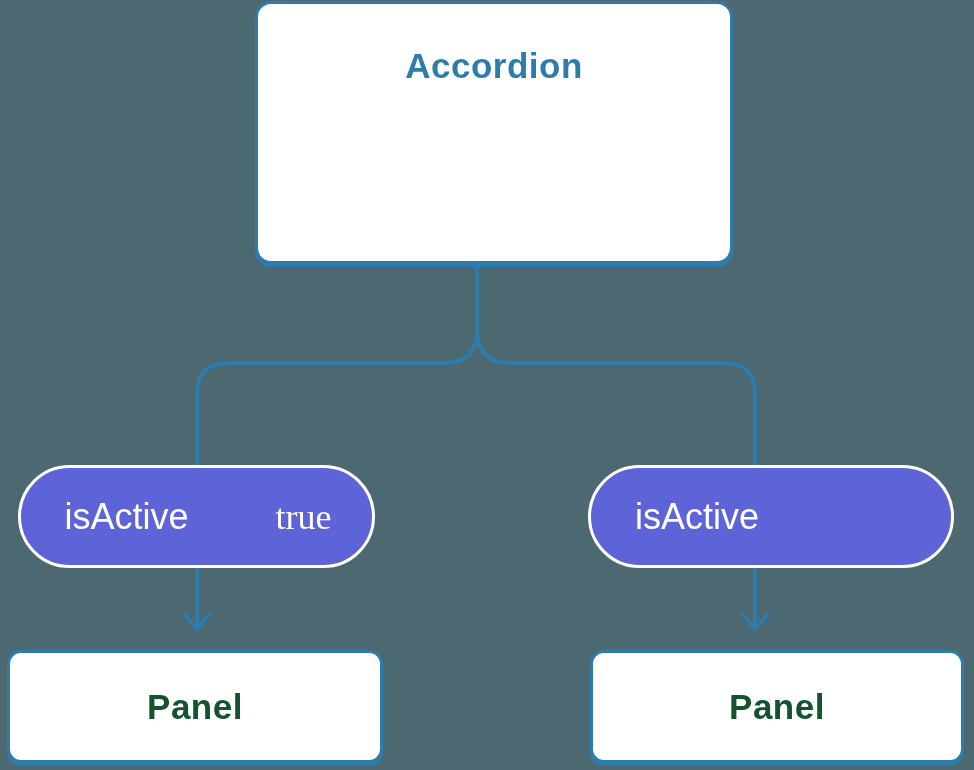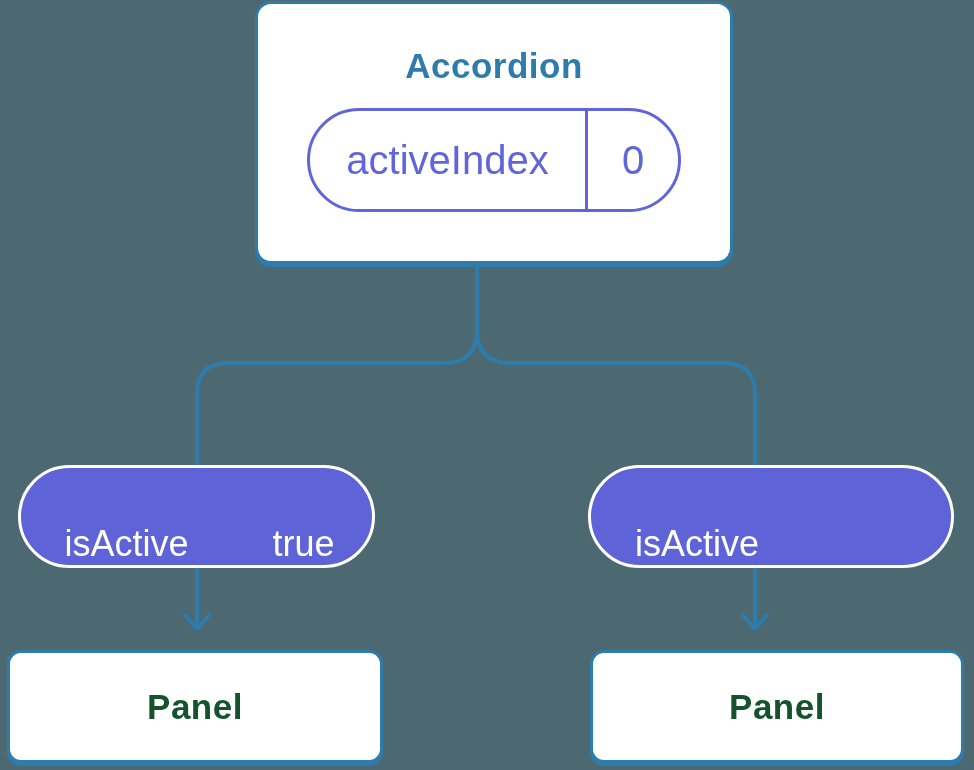--- a/index.html
+++ b/index.html
@@ -67,37 +67,37 @@
 
   
   .state-pill {
     position: absolute;
     top: 465px;
     height: 103px;
     background: #5e63d8;
     border: 3px solid #ffffff;
     border-radius: 52px;
     display: flex;
-    align-items: flex-end;
+    align-items: center;
     overflow: hidden;
     z-index: 2;
   }
   .state-pill.left  { left: 18px;  width: 357px; }
   .state-pill.right { left: 588px; width: 366px; }
   .state-pill .cell {
     display: flex;
     align-items: center;
     justify-content: center;
     color: #ffffff;
     font-size: 36px;
   }
   .state-pill .cell.key { width: 211px; }
   .state-pill.right .cell.key { width: 212px; }
   .state-pill .divider { width: 3px; background: #ffffff; }
-  .state-pill .cell.val { flex: 1; }
+  .state-pill .cell.val { flex: 1; font-family: Liberation Serif, serif; }
 
   
   .panel-card {
     position: absolute;
     top: 650px;
     height: 113px;
     background: #ffffff;
     border: 3px solid #2d7cab;
     border-radius: 14px;
     box-shadow: 0 3px 0 #2d7cab;
@@ -127,25 +127,20 @@
 
       <path d="M477,265 V330 Q477,363 510,363 H724 Q755,363 755,394 V627"></path>
 
       <path d="M185,615 L197,629 L209,615"></path>
       <path d="M743,615 L755,629 L767,615"></path>
     </g>
   </svg>
 
   <div class="root-card">
     <div class="root-title">Accordion</div>
-    <div class="prop-pill">
-      <div class="cell key">activeIndex</div>
-      <div class="divider"></div>
-      <div class="cell val">0</div>
-    </div>
   </div>
 
   <div class="state-pill left">
     <div class="cell key">isActive</div>
     <div class="divider"></div>
     <div class="cell val">true</div>
   </div>
 
   <div class="state-pill right">
     <div class="cell key">isActive</div>

